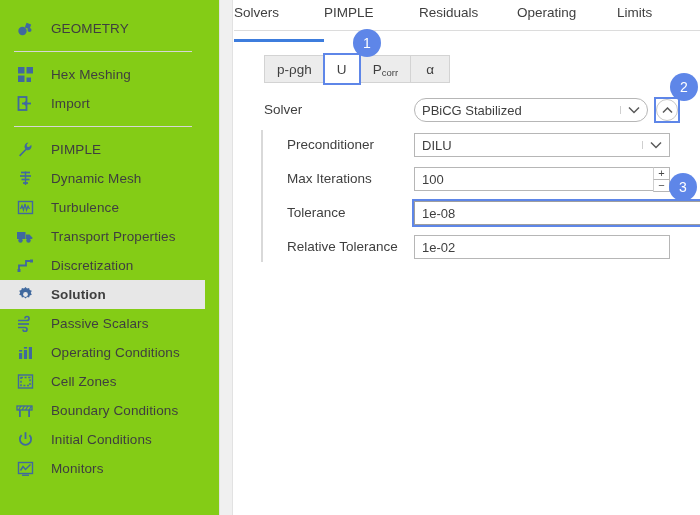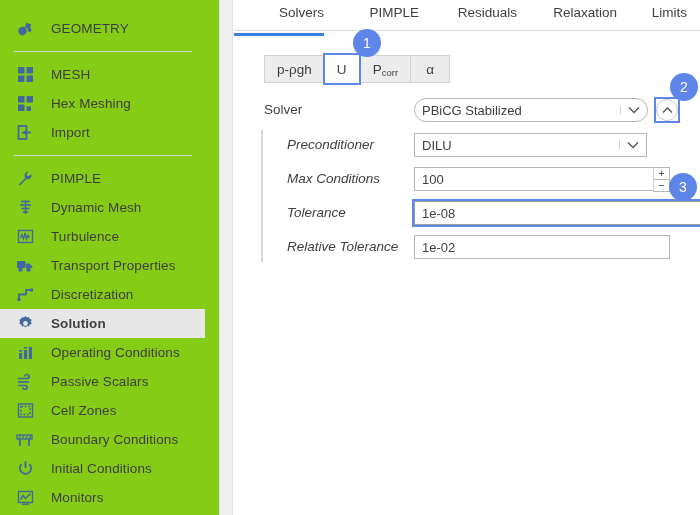--- a/index.html
+++ b/index.html
@@ -95,24 +95,24 @@
     height: 30px;
     border-bottom: 1px solid #dcdcdc;
     display: flex;
     align-items: flex-start;
   }
   .tab {
     position: relative;
     font-size: 13.5px;
     color: #3f3f3f;
     padding: 5px 0 0 0;
-    text-align: right;
+    text-align: left;
     cursor: default;
     white-space: nowrap;
-    height: 36px;
+    height: 42px;
     box-sizing: border-box;
   }
   .tab .tab-underline {
     position: absolute;
     left: 0; right: 0; bottom: 0;
     height: 3px;
     background: transparent;
   }
   .tab.active .tab-underline { background: #3d7ddd; }
 
@@ -163,21 +163,21 @@
     left: 0;
     top: 95px;
     width: 466px;
   }
   .f-label {
     font-size: 13.5px;
     color: #3f3f3f;
     white-space: nowrap;
   }
   .f-label.top    { position: absolute; left: 30px; top: 7px; }
-  .f-label.indent { position: absolute; left: 53px; top: 7px; font-style: italic; }
+  .f-label.indent { position: absolute; left: 53px; top: 7px; }
 
   
   #group-bar {
     position: absolute;
     left: 27px;
     top: 130px;
     width: 2px;
     height: 132px;
     background: #d9d9d9;
   }
@@ -300,31 +300,20 @@
 
     <div class="nav-sep"></div>
 
     <div class="nav-group">
       <div class="nav-item">
         <span class="nav-icon">
           <svg width="17" height="17" viewBox="0 0 17 17">
             <rect x="1" y="1" width="6.5" height="6.5" fill="#40699e"></rect>
             <rect x="9.5" y="1" width="6.5" height="6.5" fill="#40699e"></rect>
             <rect x="1" y="9.5" width="6.5" height="6.5" fill="#40699e"></rect>
-            <rect x="9.5" y="9.5" width="6.5" height="6.5" fill="#40699e"></rect>
-          </svg>
-        </span>
-        <span class="nav-label">MESH</span>
-      </div>
-      <div class="nav-item">
-        <span class="nav-icon">
-          <svg width="17" height="17" viewBox="0 0 17 17">
-            <rect x="1" y="1" width="6.5" height="6.5" fill="#40699e"></rect>
-            <rect x="9.5" y="1" width="6.5" height="6.5" fill="#40699e"></rect>
-            <rect x="1" y="9.5" width="6.5" height="6.5" fill="#40699e"></rect>
             <rect x="9.5" y="11.5" width="4.5" height="4.5" fill="#40699e"></rect>
           </svg>
         </span>
         <span class="nav-label">Hex Meshing</span>
       </div>
       <div class="nav-item">
         <span class="nav-icon">
           <svg width="17" height="17" viewBox="0 0 17 17">
             <rect x="1.5" y="2" width="8" height="13" fill="none" stroke="#40699e" stroke-width="1.8"></rect>
             <line x1="5" y1="8.5" x2="14" y2="8.5" stroke="#40699e" stroke-width="1.8"></line>
@@ -392,39 +381,39 @@
         <span class="nav-icon">
           <svg width="17" height="17" viewBox="0 0 17 17">
             <path d="M8.5 1 l1.5 1.6 2.1-.6 .6 2.1 2.1 .7 -1 2 1 2 -2.1 .7 -.6 2.1 -2.1-.6 -1.5 1.6 -1.5-1.6 -2.1 .6 -.6-2.1 -2.1-.7 1-2 -1-2 2.1-.7 .6-2.1 2.1 .6z" fill="#40699e"></path>
             <circle cx="8.5" cy="8.5" r="2.4" fill="#e7e7e7"></circle>
           </svg>
         </span>
         <span class="nav-label">Solution</span>
       </div>
       <div class="nav-item">
         <span class="nav-icon">
+          <svg width="18" height="17" viewBox="0 0 18 17">
+            <path d="M2 5.5 h9 a2 2 0 1 0 -2-2" fill="none" stroke="#40699e" stroke-width="1.7"></path>
+            <line x1="2" y1="9" x2="13" y2="9" stroke="#40699e" stroke-width="1.7"></line>
+            <path d="M2 12.5 h7 a2 2 0 1 1 -2 2" fill="none" stroke="#40699e" stroke-width="1.7"></path>
+          </svg>
+        </span>
+        <span class="nav-label">Passive Scalars</span>
+      </div>
+      <div class="nav-item">
+        <span class="nav-icon">
           <svg width="17" height="17" viewBox="0 0 17 17">
             <rect x="2" y="9" width="3.2" height="6" fill="#40699e"></rect>
             <rect x="6.9" y="6" width="3.2" height="9" fill="#40699e"></rect>
             <rect x="11.8" y="3" width="3.2" height="12" fill="#40699e"></rect>
             <rect x="2" y="6" width="3.2" height="1.6" fill="#40699e"></rect>
             <rect x="6.9" y="3" width="3.2" height="1.6" fill="#40699e"></rect>
           </svg>
         </span>
         <span class="nav-label">Operating Conditions</span>
-      </div>
-      <div class="nav-item">
-        <span class="nav-icon">
-          <svg width="18" height="17" viewBox="0 0 18 17">
-            <path d="M2 5.5 h9 a2 2 0 1 0 -2-2" fill="none" stroke="#40699e" stroke-width="1.7"></path>
-            <line x1="2" y1="9" x2="13" y2="9" stroke="#40699e" stroke-width="1.7"></line>
-            <path d="M2 12.5 h7 a2 2 0 1 1 -2 2" fill="none" stroke="#40699e" stroke-width="1.7"></path>
-          </svg>
-        </span>
-        <span class="nav-label">Passive Scalars</span>
       </div>
       <div class="nav-item">
         <span class="nav-icon">
           <svg width="17" height="17" viewBox="0 0 17 17">
             <rect x="1.5" y="2" width="14" height="13" fill="none" stroke="#40699e" stroke-width="1.4"></rect>
             <rect x="4" y="4.5" width="9" height="8" fill="none" stroke="#40699e" stroke-width="1.5" stroke-dasharray="2 1.6"></rect>
           </svg>
         </span>
         <span class="nav-label">Cell Zones</span>
       </div>
@@ -476,21 +465,21 @@
       </div>
       <div class="tab" style="width:95px;">
         <span>PIMPLE</span>
         <span class="tab-underline"></span>
       </div>
       <div class="tab" style="width:98px;">
         <span>Residuals</span>
         <span class="tab-underline"></span>
       </div>
       <div class="tab" style="width:100px;">
-        <span>Relaxation</span>
+        <span>Operating</span>
         <span class="tab-underline"></span>
       </div>
       <div class="tab" style="width:70px;">
         <span>Limits</span>
         <span class="tab-underline"></span>
       </div>
     </div>
 
     <div id="subtabs">
       <div class="subtab">
@@ -523,30 +512,30 @@
       </div>
       <div class="circle-btn" style="left:420px; top:2px;">
         <span class="circle-inner">
           <svg width="11" height="7" viewBox="0 0 11 7">
               <polyline points="1,5.5 5.5,1 10,5.5" fill="none" stroke="#5a5a5a" stroke-width="1.5"></polyline>
             </svg>
         </span>
       </div>
 
       <div class="f-label indent" style="top:42px;">Preconditioner</div>
-      <div class="ctl select-bordered" style="left:180px; top:38px; width:233px;">
+      <div class="ctl select-bordered" style="left:180px; top:38px; width:256px;">
         <span class="val">DILU</span>
         <span class="chev">
           <svg width="12" height="8" viewBox="0 0 12 8">
               <polyline points="1,1.5 6,6.5 11,1.5" fill="none" stroke="#5a5a5a" stroke-width="1.5"></polyline>
             </svg>
         </span>
       </div>
 
-      <div class="f-label indent" style="top:76px;">Max Conditions</div>
+      <div class="f-label indent" style="top:76px;">Max Iterations</div>
       <div class="ctl" style="left:180px; top:72px; width:239px; border-right:none;">
         <span class="val">100</span>
       </div>
       <div class="spinner" style="left:419px; top:72px;">
         <div>+</div>
         <div>−</div>
       </div>
 
       <div class="f-label indent" style="top:110px;">Tolerance</div>
       <div class="ctl focused" style="left:180px; top:106px; width:308px;">

